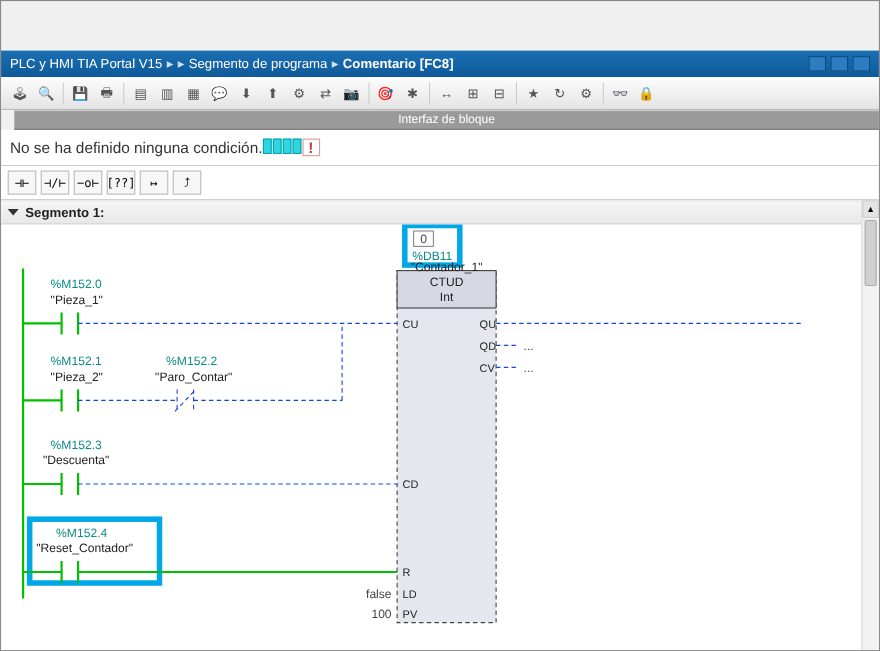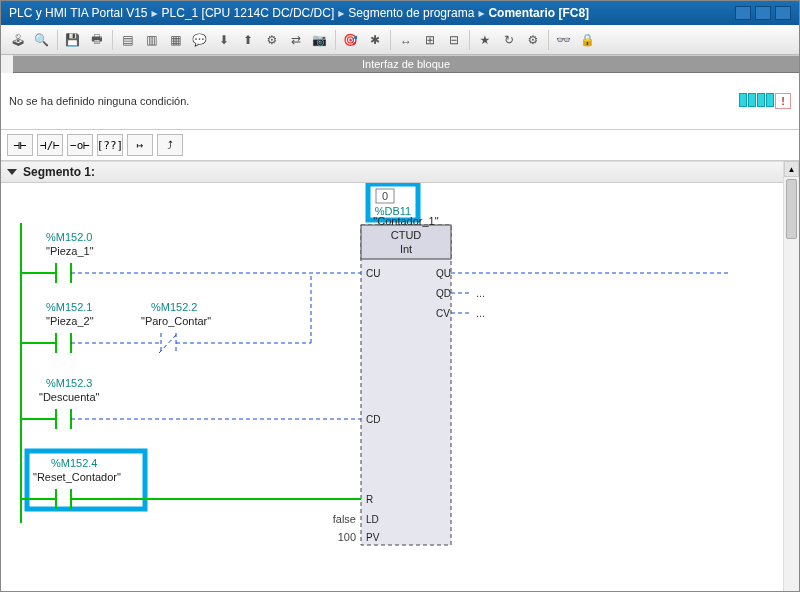--- a/index.html
+++ b/index.html
@@ -6,20 +6,21 @@
   body {
     margin: 0; font-family: "Segoe UI", Tahoma, sans-serif;
     font-size: 11px; background: #f0f0f0; width: 800px; height: 592px;
     overflow: hidden; border: 1px solid #888;
   }
   .titlebar {
     background: linear-gradient(#1a6fb3, #0f5a9a);
     color: #fff; padding: 4px 8px; height: 24px;
     display: flex; align-items: center; justify-content: space-between;
     font-size: 12px;
+    margin-top: 45px;
   }
   .crumbs { display: flex; gap: 4px; align-items: center; }
   .crumbs span.sep { color: #cfe3f5; }
   .winbtns { display:flex; gap:4px; }
   .winbtn { width:16px; height:14px; background:#2d7cc0; border:1px solid #0d4a80; }
   .toolstrip {
     background: linear-gradient(#fcfcfc,#e4e4e4); height: 30px;
     border-bottom:1px solid #bbb; border-top:1px solid #fff;
     display:flex; align-items:center; padding:0 6px; gap:2px;
   }
@@ -30,22 +31,22 @@
   }
   .tsep { width:1px; height:20px; background:#ccc; margin:0 2px; }
   .interfacebar {
     background:#9a9a9a; color:#fff; font-size:11px;
     height:18px; display:flex; align-items:center; justify-content:center;
     border-top:1px solid #ccc; border-bottom:1px solid #777;
     position:relative;
     margin-left:12px;
   }
   .condition {
-    background:#fff; border-bottom:1px solid #ccc; padding:20px 8px;
-    font-size:11px; color:#333; display:flex; justify-content:space-between;
+    background:#fff; border-bottom:1px solid #ccc; padding:8px 8px;
+    font-size:14px; color:#333; display:flex; 
     align-items:center;
   }
   .led { display:flex; gap:1px; }
   .led span { width:8px; height:14px; background:#2dd6e0; border:1px solid #0aa0ad; }
   .led .warn { width:16px; height:16px; background:#fff; border:1px solid #d99;
     display:flex; align-items:center; justify-content:center; color:#c33; font-weight:bold; }
   .ladtools {
     background:#fff; padding:4px 6px; border-bottom:1px solid #ccc;
     display:flex; gap:4px;
   }
@@ -89,21 +90,20 @@
     background:#cfcfcf; border:1px solid #aaa; border-radius:2px; }
   .sb-dn { position:absolute; bottom:0; left:0; right:0; }
 </style>
 </head>
 <body>
 
 <div class="titlebar">
   <div class="crumbs">
     <span>PLC y HMI TIA Portal V15</span>
     <span class="sep">▸</span>
-    <span>PLC_1 [CPU 1214C DC/DC/DC]</span>
     <span class="sep">▸</span>
     <span>Segmento de programa</span>
     <span class="sep">▸</span>
     <b>Comentario [FC8]</b>
   </div>
   <div class="winbtns">
     <div class="winbtn"></div>
     <div class="winbtn"></div>
     <div class="winbtn"></div>
   </div>

